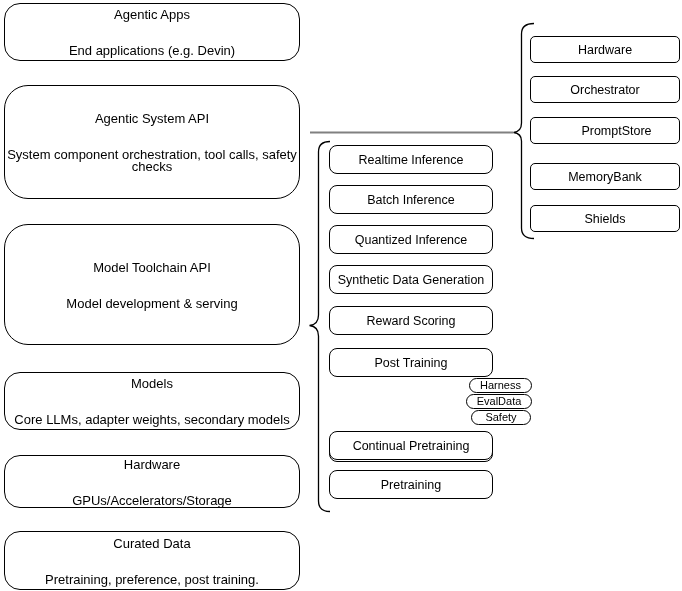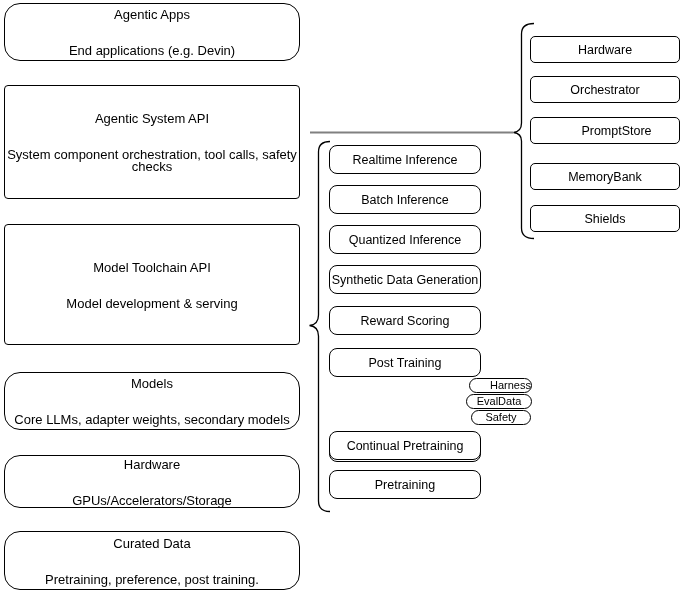--- a/index.html
+++ b/index.html
@@ -43,41 +43,41 @@
     font-size: 13px;
     line-height: 16px;
   }
   .stack-node .sub {
     font-size: 13px;
     line-height: 12px;
     margin-top: 22px;
   }
   .mid-node {
     left: 329px;
-    width: 152px;
+    width: 164px;
     height: 29px;
     border-radius: 8px;
     font-size: 12.5px;
   }
   .sys-node {
     left: 530px;
     width: 150px;
     height: 27px;
     border-radius: 5px;
     font-size: 12.5px;
   }
   .tag-node {
     height: 15px;
     border-radius: 8px;
     font-size: 11px;
     line-height: 13px;
     z-index: 3;
   }
   .r12 { border-radius: 16px; }
-  .r28 { border-radius: 4px; }
+  .r28 { border-radius: 24px; }
 </style>
 </head>
 <body>
 
 <div class="canvas">
 
   <svg class="overlay" viewBox="0 0 682 591">
     <line x1="310" y1="132.5" x2="513" y2="132.5" stroke="#808080" stroke-width="2"></line>
     <path d="M 330 141.5 Q 318.5 141.5 318.5 152 L 318.5 315 Q 318.5 324.5 309.5 325.5 Q 318.5 326.5 318.5 336 L 318.5 501 Q 318.5 511.5 330 511.5" fill="none" stroke="#000000" stroke-width="1.3"></path>
     <path d="M 534 23.5 Q 521.5 23.5 521.5 34 L 521.5 123 Q 521.5 131.5 513.5 132.5 Q 521.5 133.5 521.5 141 L 521.5 228 Q 521.5 238.5 534 238.5" fill="none" stroke="#000000" stroke-width="1.3"></path>
@@ -134,21 +134,21 @@
   <div class="node mid-node" style="top:389px;margin-top:44px;">
     <span>Evals</span>
   </div>
   <div class="node mid-node" style="top:431px;">
     <span>Continual Pretraining</span>
   </div>
   <div class="node mid-node" style="top:470px;">
     <span>Pretraining</span>
   </div>
 
-  <div class="node tag-node" style="left:469px;top:378px;width:63px;align-items:flex-end;">
+  <div class="node tag-node" style="left:469px;top:378px;width:63px;">
     <span>Harness</span>
   </div>
   <div class="node tag-node" style="left:466px;top:394px;width:66px;">
     <span>EvalData</span>
   </div>
   <div class="node tag-node" style="left:471px;top:410px;width:60px;">
     <span>Safety</span>
   </div>
 
   <div class="node sys-node" style="top:36px;">

